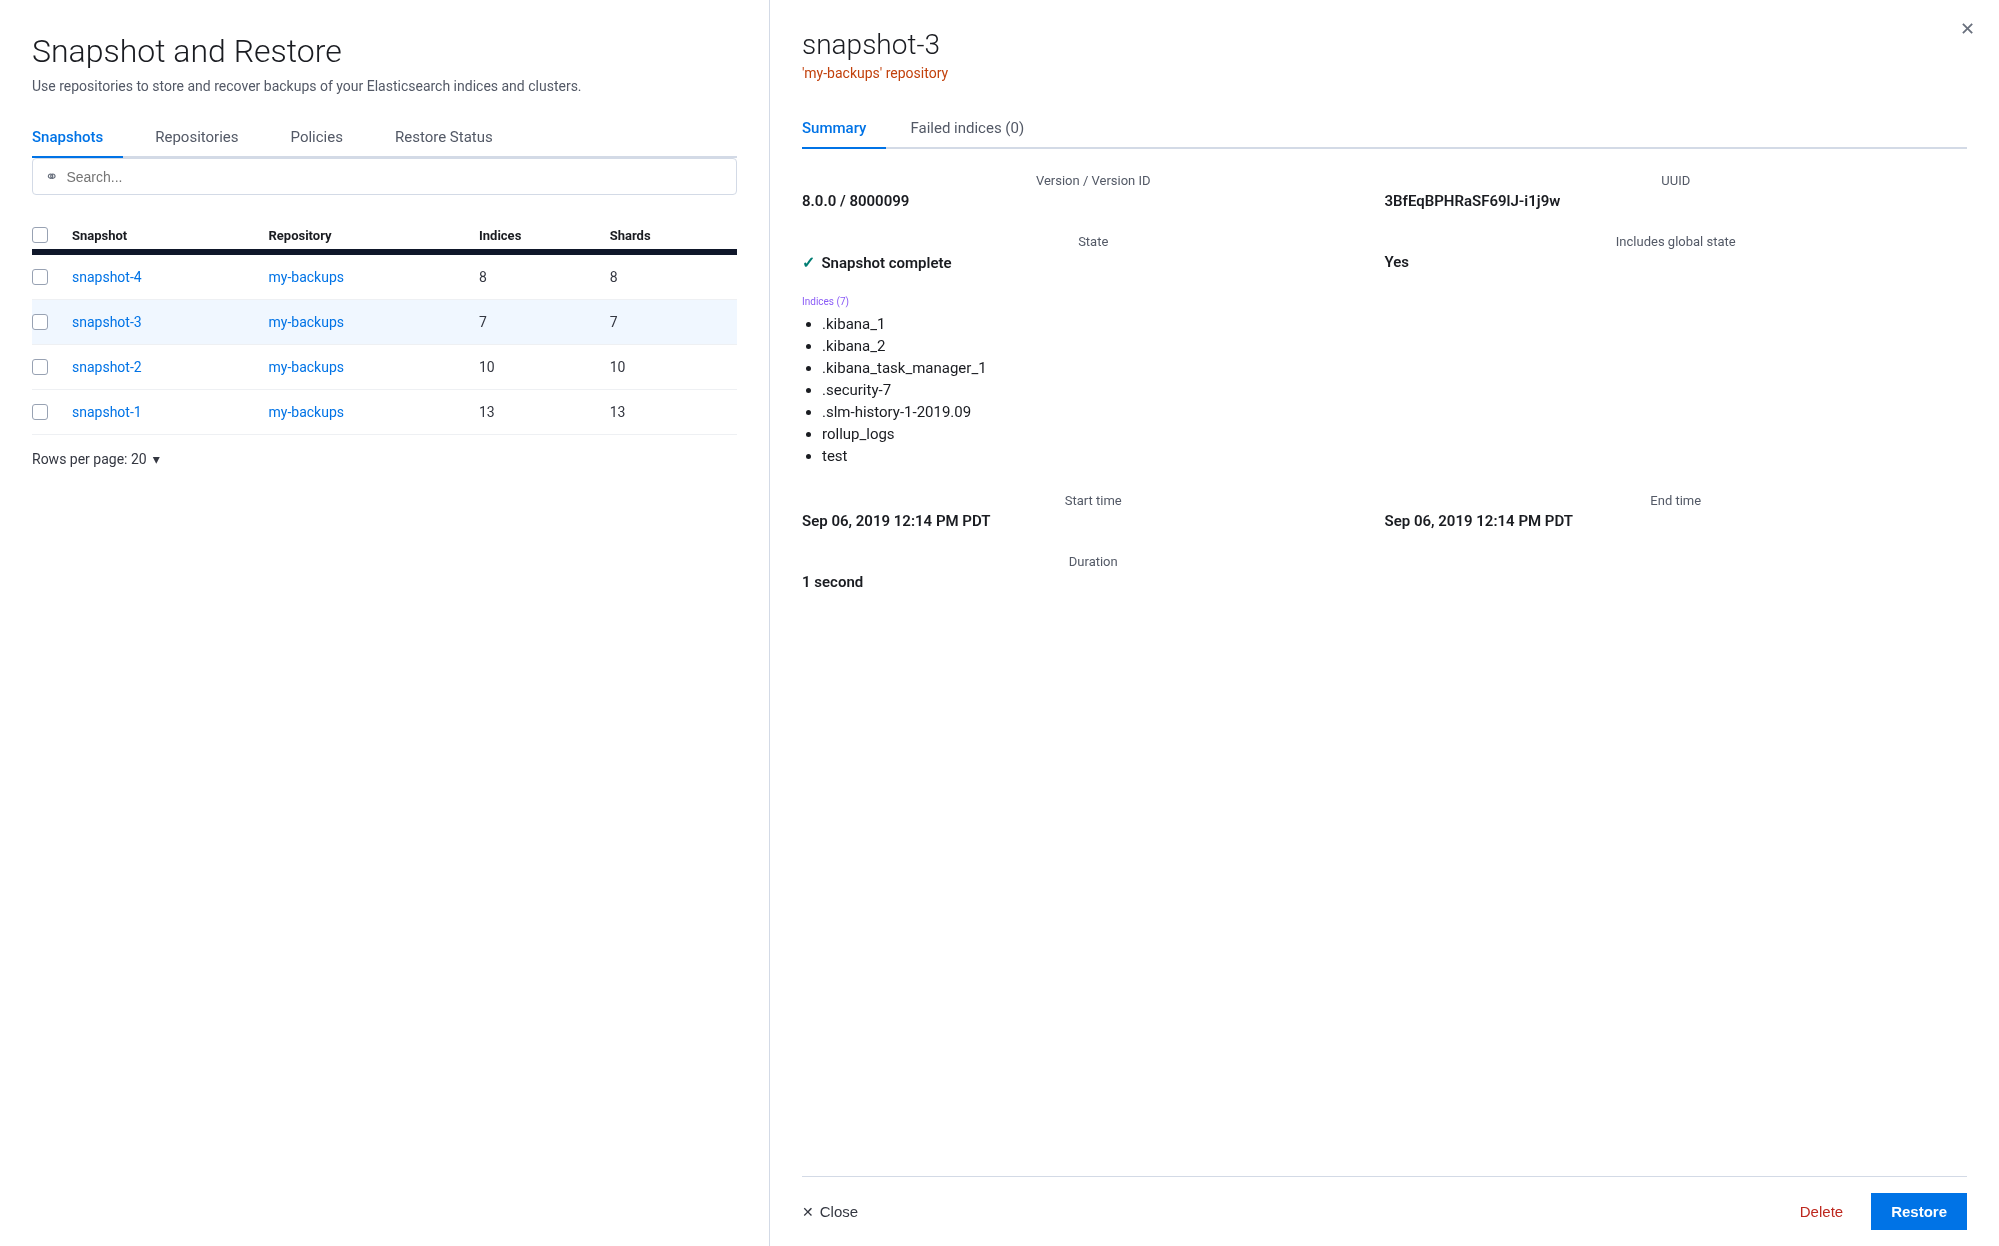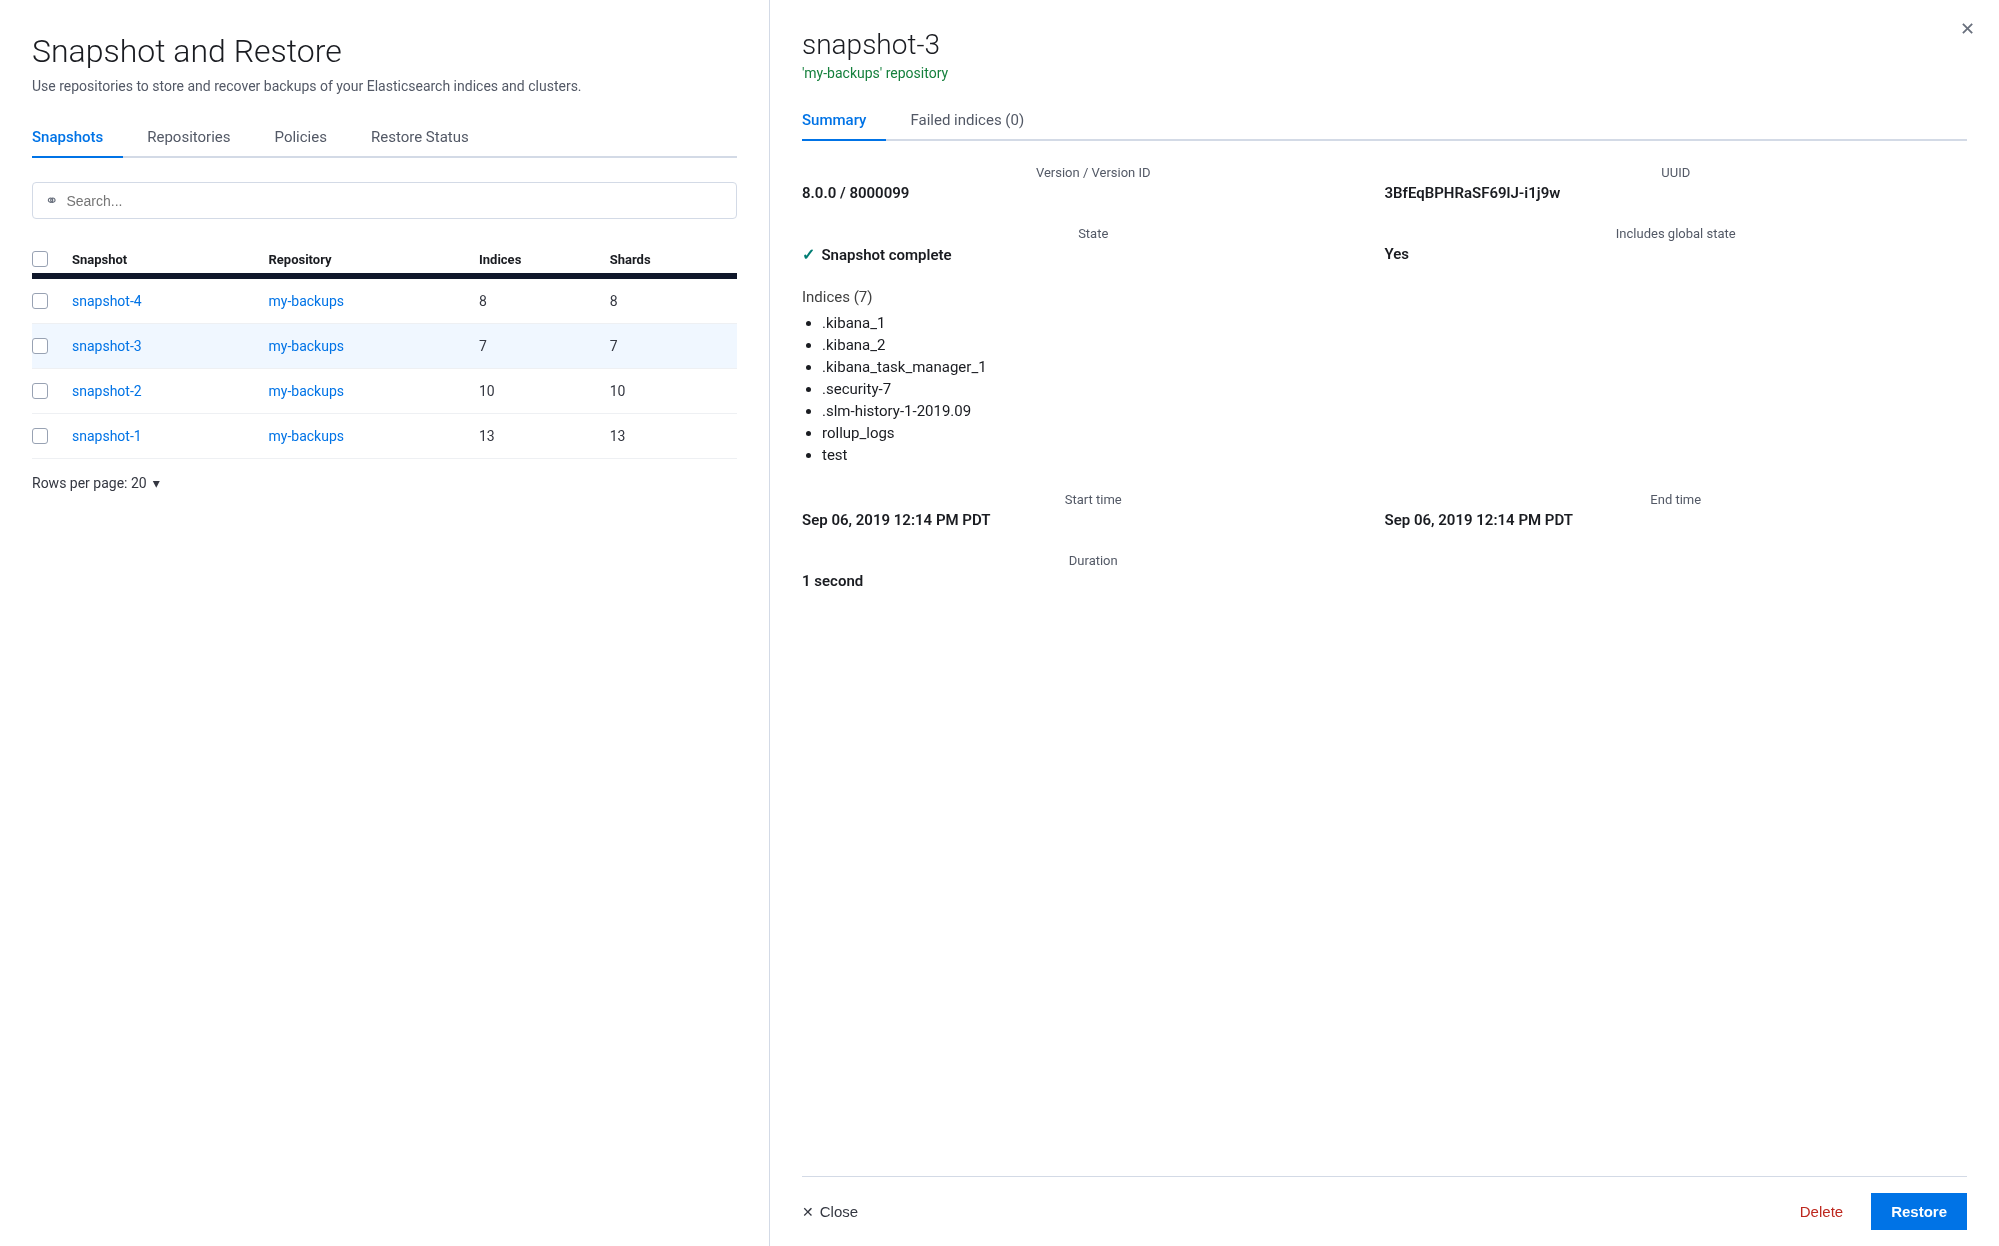--- a/index.html
+++ b/index.html
@@ -30,23 +30,22 @@
     }
 
     .page-subtitle {
       font-size: 14px;
       color: #535966;
       margin-bottom: 24px;
     }
 
     .tabs {
       display: flex;
-      gap: 0;
+      gap: 8px;
       border-bottom: 2px solid #d3dae6;
-      margin-bottom: 24px;
     }
 
     .tab {
       padding: 10px 20px 10px 0;
       font-size: 15px;
       color: #535966;
       cursor: pointer;
       border-bottom: 2px solid transparent;
       margin-bottom: -2px;
       margin-right: 24px;
@@ -166,23 +165,23 @@
 
     .snapshot-title {
       font-size: 28px;
       font-weight: 300;
       color: #1a1c21;
       margin-bottom: 4px;
     }
 
     .repository-link {
       font-size: 14px;
-      color: #15803d;
-      cursor: pointer;
-      margin-bottom: 20px;
+      color: #c2410c;
+      cursor: pointer;
+      margin-bottom: 28px;
     }
 
     .detail-tabs {
       display: flex;
       gap: 0;
       border-bottom: 2px solid #d3dae6;
       margin-bottom: 24px;
     }
 
     .detail-tab {
@@ -237,22 +236,22 @@
       color: #017d73;
       font-size: 16px;
     }
 
     .indices-section {
       grid-column: 1 / -1;
       margin-bottom: 24px;
     }
 
     .indices-label {
-      font-size: 15px;
-      color: #404040;
+      font-size: 10px;
+      color: #8b5cf6;
       margin-bottom: 8px;
     }
 
     .indices-list {
       list-style: disc;
       padding-left: 20px;
     }
 
     .indices-list li {
       font-size: 15px;

